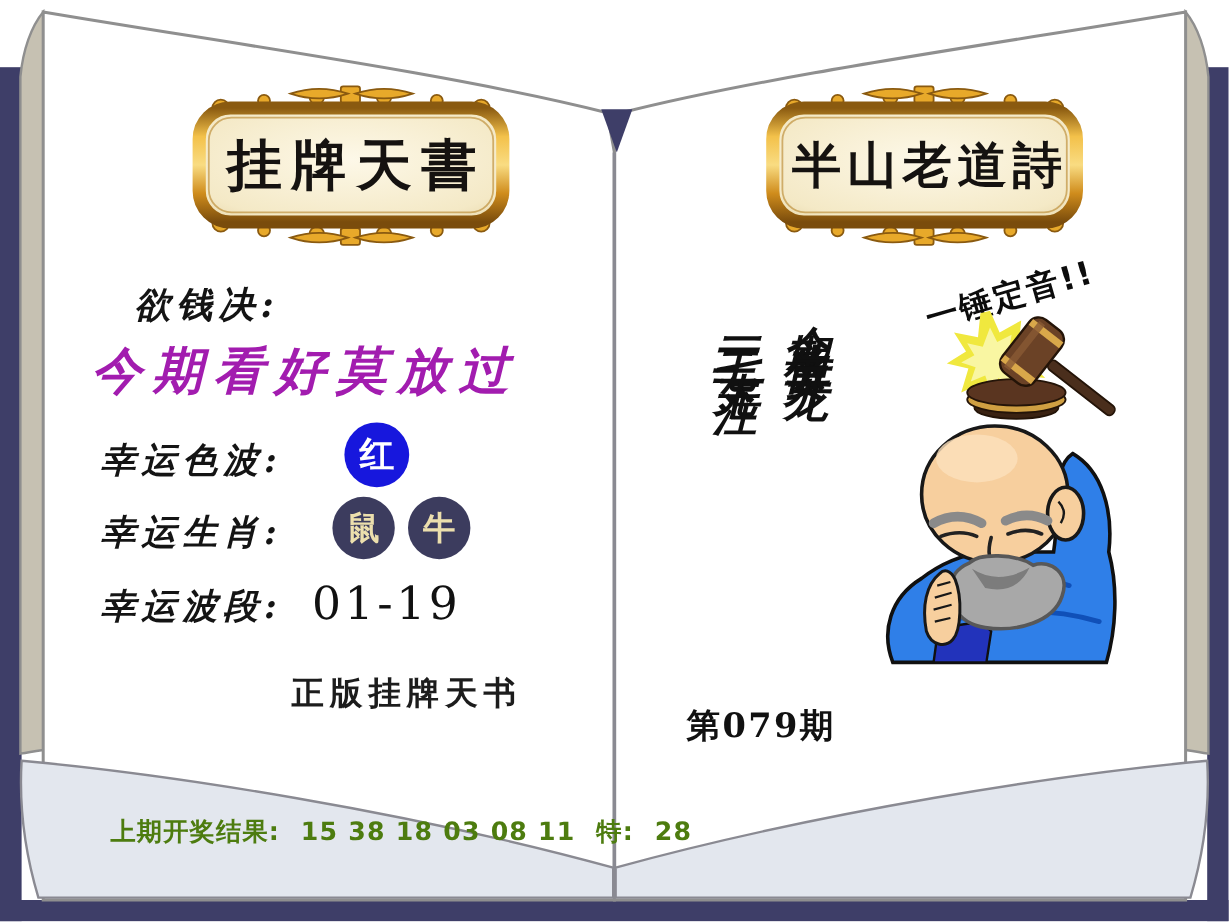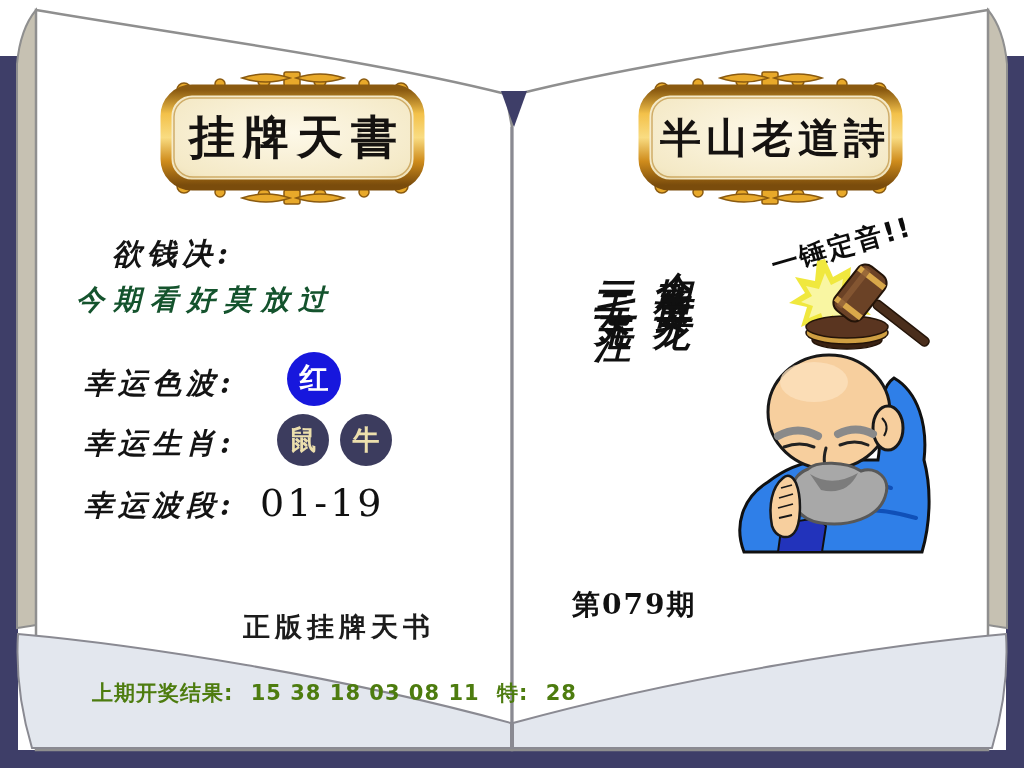--- a/index.html
+++ b/index.html
@@ -13,21 +13,21 @@
   .banner{position:absolute;width:286px;height:136px;}
   .banner svg{position:absolute;left:0;top:0;}
   .banner-title{position:absolute;inset:0;display:flex;align-items:center;justify-content:center;
     font-family:"DejaVu Serif",serif;font-weight:bold;color:#151210;
     font-size:46px;letter-spacing:8px;padding-left:8px;}
   .banner-title.small{font-size:41px;letter-spacing:5px;}
 
   
   .callig{font-family:"DejaVu Serif",serif;font-style:italic;font-weight:bold;color:#141414;}
   .label-row{font-size:29px;letter-spacing:5px;}
-  .phrase-red{font-size:28px;letter-spacing:9px;color:#14532d;}
+  .phrase-red{font-size:42px;letter-spacing:9px;color:#a21caf;}
 
   .ball{position:absolute;border-radius:50%;display:flex;align-items:center;justify-content:center;
         font-family:"DejaVu Serif",serif;font-weight:bold;}
   .ball.color{width:54px;height:54px;background:#1717dd;color:#fff;font-size:29px;}
   .ball.zodiac{width:52px;height:52px;background:#3c3c5e;color:#ecdfad;font-size:27px;}
 
   .range-value{font-family:"DejaVu Serif",serif;font-size:38px;letter-spacing:3px;color:#111;}
 
   .footer-left{font-family:"DejaVu Serif",serif;font-weight:bold;font-size:27px;letter-spacing:5px;color:#1c1c1c;}
   .issue{font-family:"DejaVu Serif",serif;font-weight:bold;font-size:28px;letter-spacing:2px;color:#111;}
@@ -143,21 +143,21 @@
   <div class="abs callig label-row" style="left:84px;top:364px;">幸运色波:</div>
   <div class="ball color" style="left:287px;top:352px;">红</div>
 
   <div class="abs callig label-row" style="left:84px;top:424px;">幸运生肖:</div>
   <div class="ball zodiac" style="left:277px;top:414px;">鼠</div>
   <div class="ball zodiac" style="left:340px;top:414px;">牛</div>
 
   <div class="abs callig label-row" style="left:84px;top:486px;">幸运波段:</div>
   <div class="abs range-value" style="left:260px;top:481px;">01-19</div>
 
-  <div class="abs footer-left" style="left:243px;top:609px;">正版挂牌天书</div>
+  <div class="abs footer-left" style="left:243px;top:560px;">正版挂牌天书</div>
 
   <div class="abs poem" style="left:647px;top:242px;">今期生肖要开龙</div>
   <div class="abs poem" style="left:588px;top:252px;">三七二一先下注</div>
 
   <div class="abs gavel-caption" style="left:772px;top:248px;">一锤定音!!</div>
 
   <svg class="abs" style="left:765px;top:245px;" width="180" height="110" viewBox="0 0 180 110">
     <g>
       <polygon fill="#f0e83e" points="60,14 68,32 86,22 84,42 104,42 92,56 106,70 86,68 88,88 72,76 62,94 54,74 36,82 42,62 24,58 40,48 30,32 50,36 52,16"></polygon>
       <polygon fill="#f9f6a2" points="60,28 66,40 78,34 76,46 90,48 81,57 90,66 77,65 78,78 67,70 61,82 56,68 44,73 48,61 36,57 47,51 41,41 54,44"></polygon>

